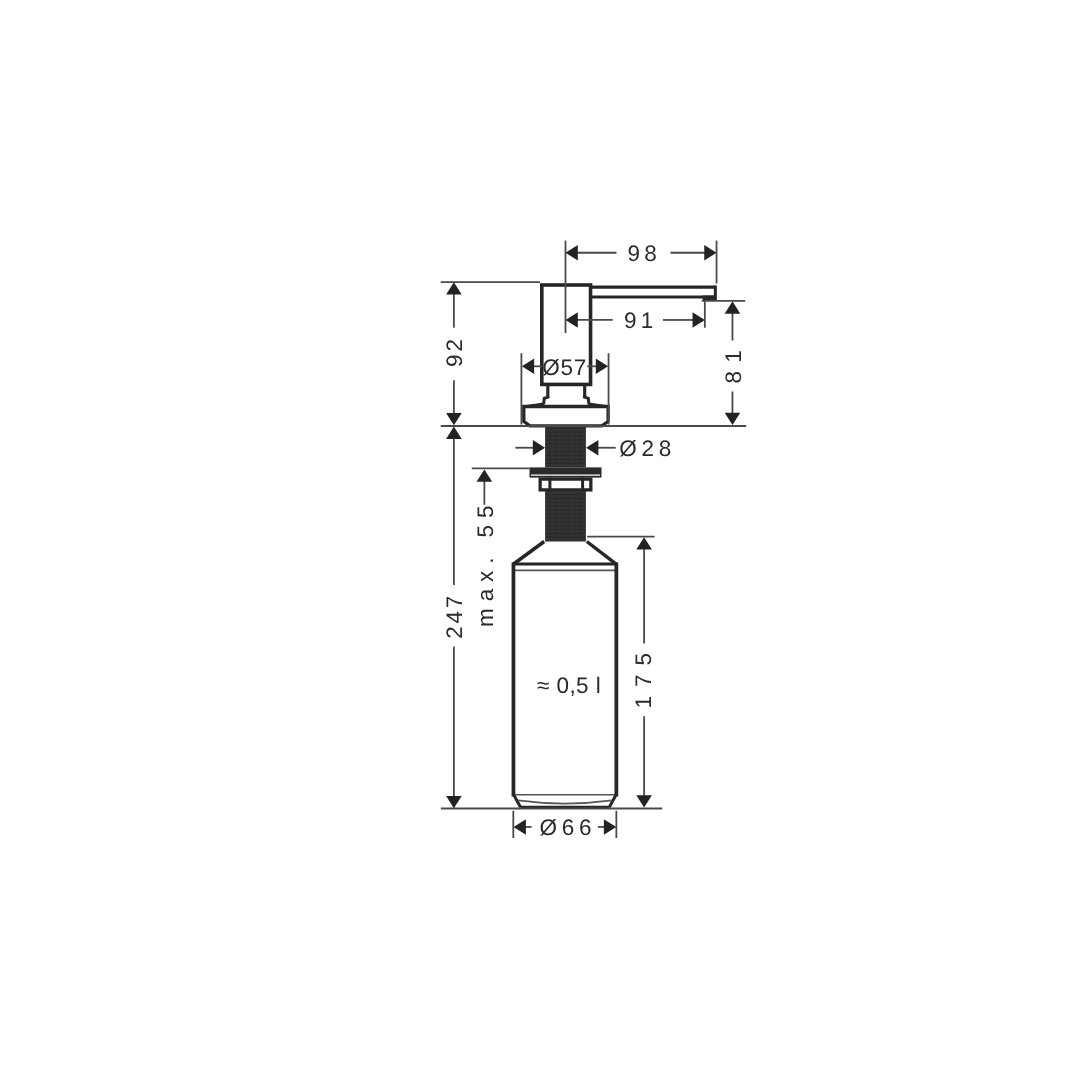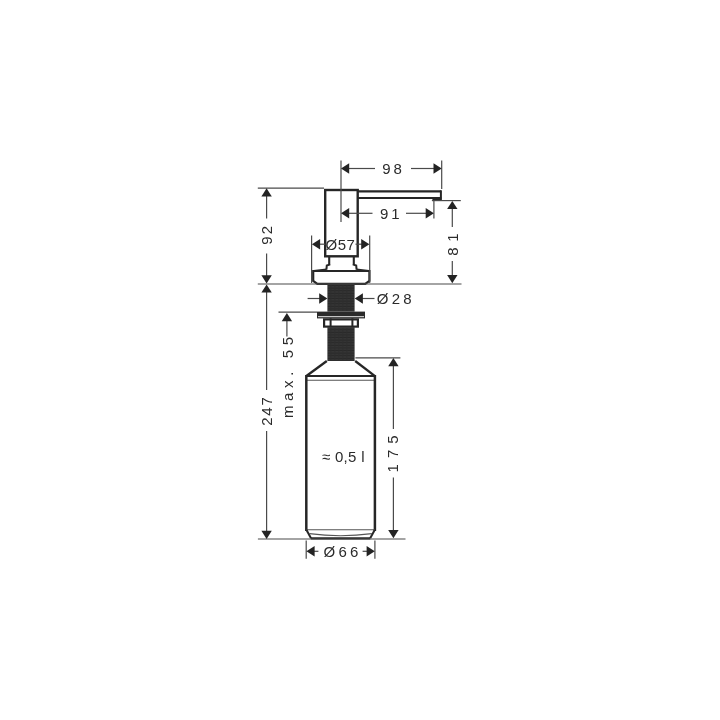--- a/index.html
+++ b/index.html
@@ -1,16 +1,16 @@
 <!DOCTYPE html>
 <html><head>
 <meta charset="utf-8">
 <style>
   html,body{margin:0;padding:0;background:#fff;}
-  .wrap{width:604px;height:720px;position:relative;overflow:hidden;background:#fff;}
+  .wrap{width:604px;height:720px;position:relative;overflow:hidden;background:#fff;margin-left:36px;}
   text{font-family:"Liberation Sans",sans-serif;fill:#2b2b2b;}
 </style>
 </head>
 <body>
 <div class="wrap">
 <svg width="720" height="720" viewBox="0 0 720 720" xmlns="http://www.w3.org/2000/svg">
 <rect x="0" y="0" width="720" height="720" fill="#ffffff"></rect>
 <defs>
 <pattern id="thr" width="4" height="2.6" patternUnits="userSpaceOnUse">
   <rect width="4" height="2.6" fill="#353535"></rect>

